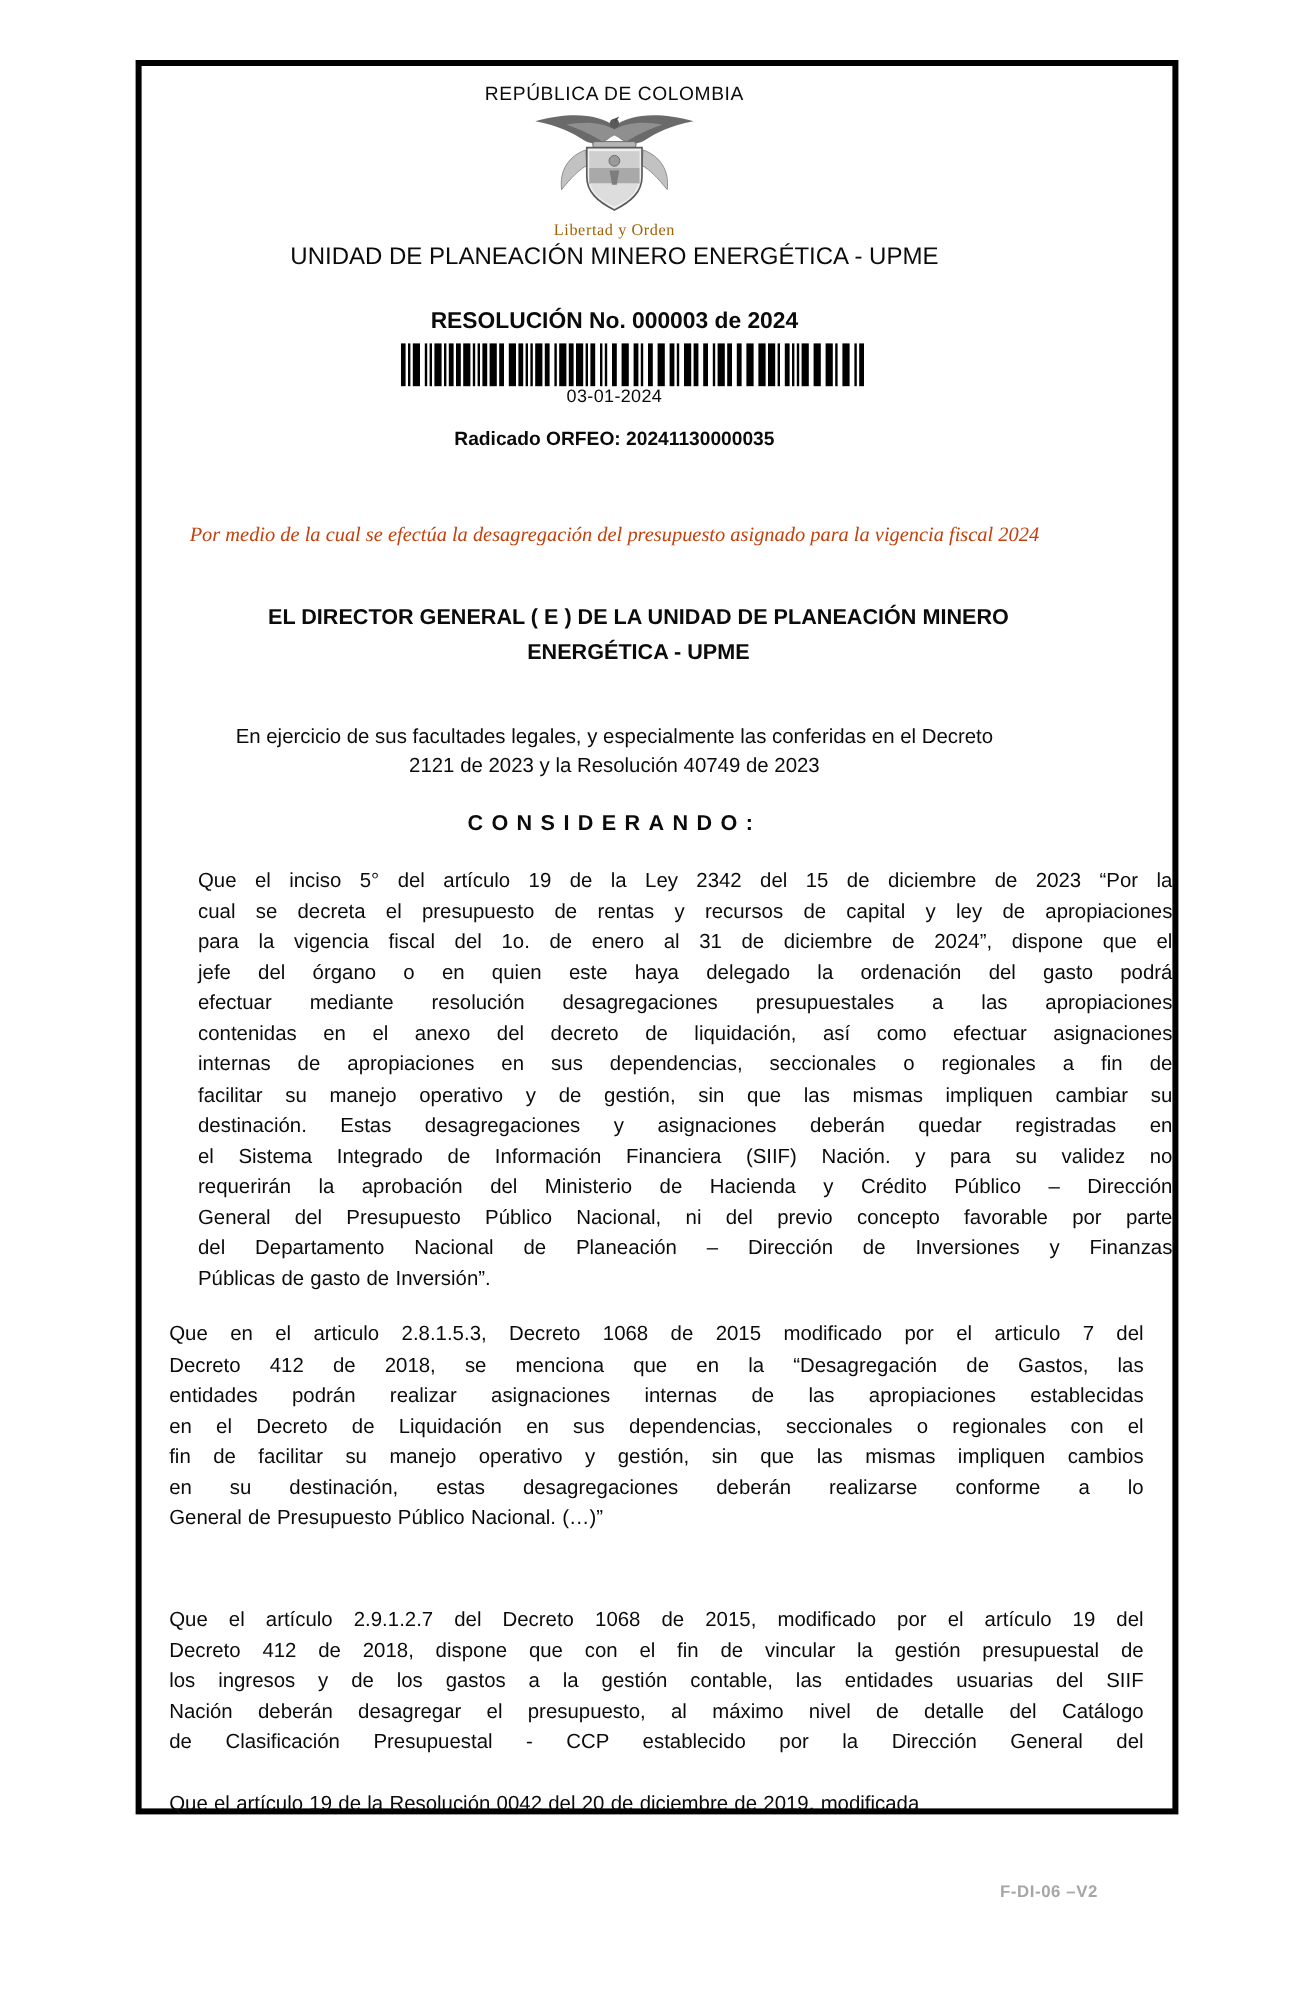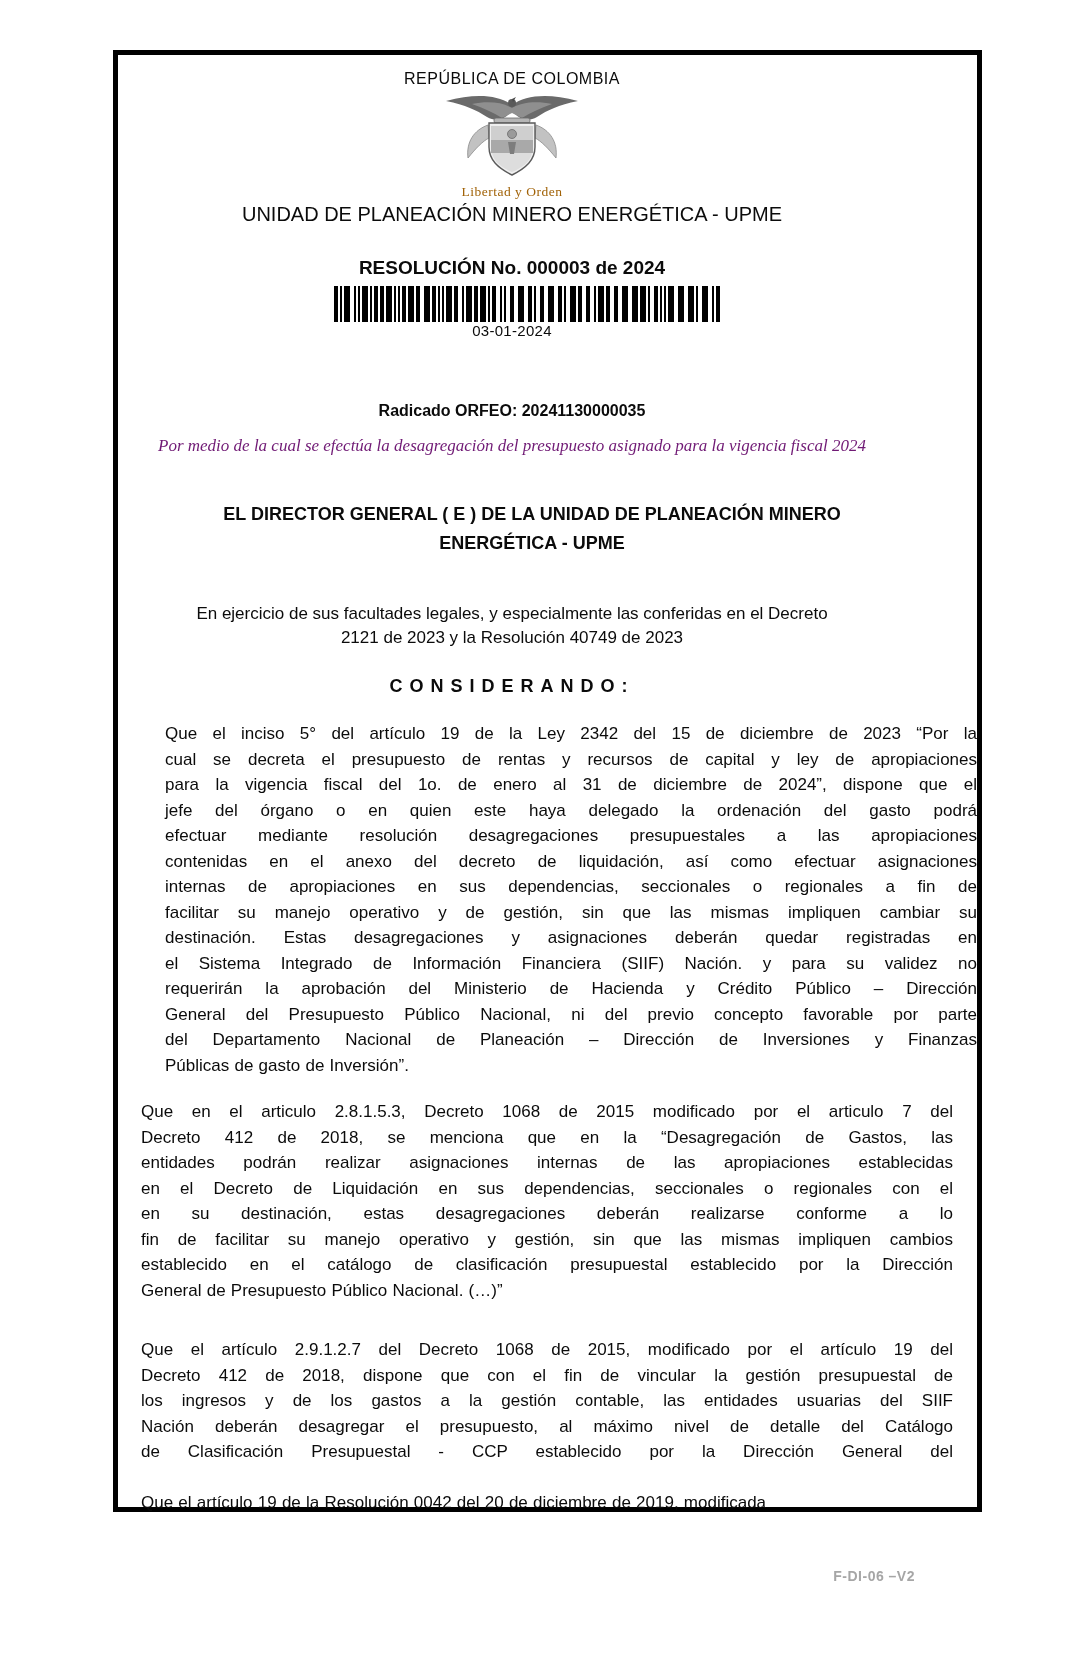--- a/index.html
+++ b/index.html
@@ -14,22 +14,22 @@
     left:113px;top:50px;width:869px;height:1462px;
     border:5px solid #000;box-sizing:border-box;
   }
   .republic{top:70px;font-size:16px;letter-spacing:.5px;}
   .coa{top:92px;}
   .motto{top:184px;font-family:"Liberation Serif",serif;font-size:13.5px;color:#a16207;letter-spacing:.5px;}
   .entity{top:203px;font-size:20px;}
   .restitle{top:257px;font-size:19px;font-weight:700;}
   .barcode{left:334px;top:286px;width:386px;height:36px;}
   .bdate{top:322px;font-size:15px;font-weight:400;letter-spacing:.3px;}
-  .radicado{top:358px;font-size:16px;font-weight:700;margin-top:44px;}
-  .subject{top:436px;font-family:"Liberation Serif",serif;font-style:italic;font-size:17px;color:#701a75;}
+  .radicado{top:358px;font-size:16px;font-weight:700;}
+  .subject{top:436px;font-family:"Liberation Serif",serif;font-style:italic;font-size:17px;color:#c2410c;}
   .director{top:500px;font-size:18px;font-weight:700;line-height:29px;margin-left:20px;}
   .faculties{top:602px;font-size:17px;line-height:24px;}
   .considerando{top:676px;font-size:18px;font-weight:700;letter-spacing:7px;}
   .para{
     left:141px;width:812px;font-size:17px;line-height:25.5px;
     text-align:left;word-spacing:.5px;
   }
   .para .just{text-align:justify;text-align-last:justify;}
   .p1{top:721px;margin-left:24px;}
   .p2{top:1099px;}
@@ -168,23 +168,22 @@
     <div class="just">requerirán la aprobación del Ministerio de Hacienda y Crédito Público – Dirección</div>
     <div class="just">General del Presupuesto Público Nacional, ni del previo concepto favorable por parte</div>
     <div class="just">del Departamento Nacional de Planeación – Dirección de Inversiones y Finanzas</div>
     <div>Públicas de gasto de Inversión”.</div>
   </div>
 <div class="abs para p2">
     <div class="just">Que en el articulo 2.8.1.5.3, Decreto 1068 de 2015 modificado por el articulo 7 del</div>
     <div class="just">Decreto 412 de 2018, se menciona que en la “Desagregación de Gastos, las</div>
     <div class="just">entidades podrán realizar asignaciones internas de las apropiaciones establecidas</div>
     <div class="just">en el Decreto de Liquidación en sus dependencias, seccionales o regionales con el</div>
+    <div class="just">fin de facilitar su manejo operativo y gestión, sin que las mismas impliquen cambios</div>
     <div class="just">en su destinación, estas desagregaciones deberán realizarse conforme a lo</div>
-    <div class="just">fin de facilitar su manejo operativo y gestión, sin que las mismas impliquen cambios</div>
-    <div class="just">establecido en el catálogo de clasificación presupuestal establecido por la Dirección</div>
     <div>General de Presupuesto Público Nacional. (…)”</div>
   </div>
 <div class="abs para p3">
     <div class="just">Que el artículo 2.9.1.2.7 del Decreto 1068 de 2015, modificado por el artículo 19 del</div>
     <div class="just">Decreto 412 de 2018, dispone que con el fin de vincular la gestión presupuestal de</div>
     <div class="just">los ingresos y de los gastos a la gestión contable, las entidades usuarias del SIIF</div>
     <div class="just">Nación deberán desagregar el presupuesto, al máximo nivel de detalle del Catálogo</div>
     <div class="just">de Clasificación Presupuestal - CCP establecido por la Dirección General del</div>
   </div>
 <div class="abs para p4">

